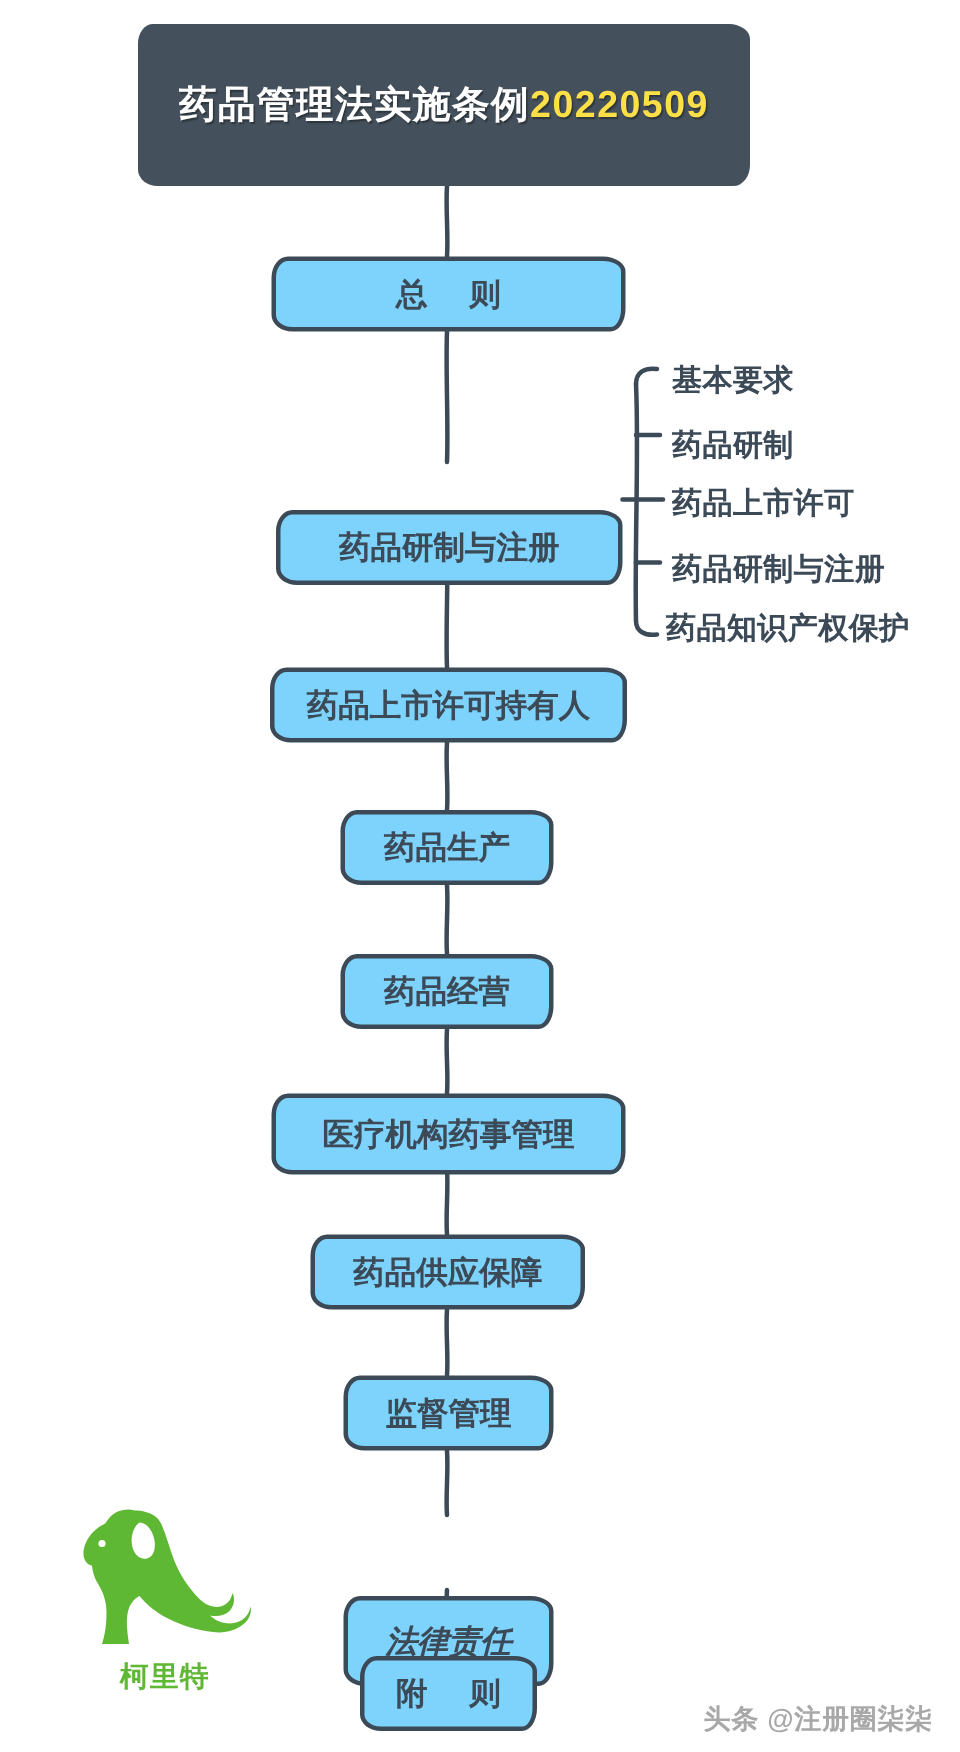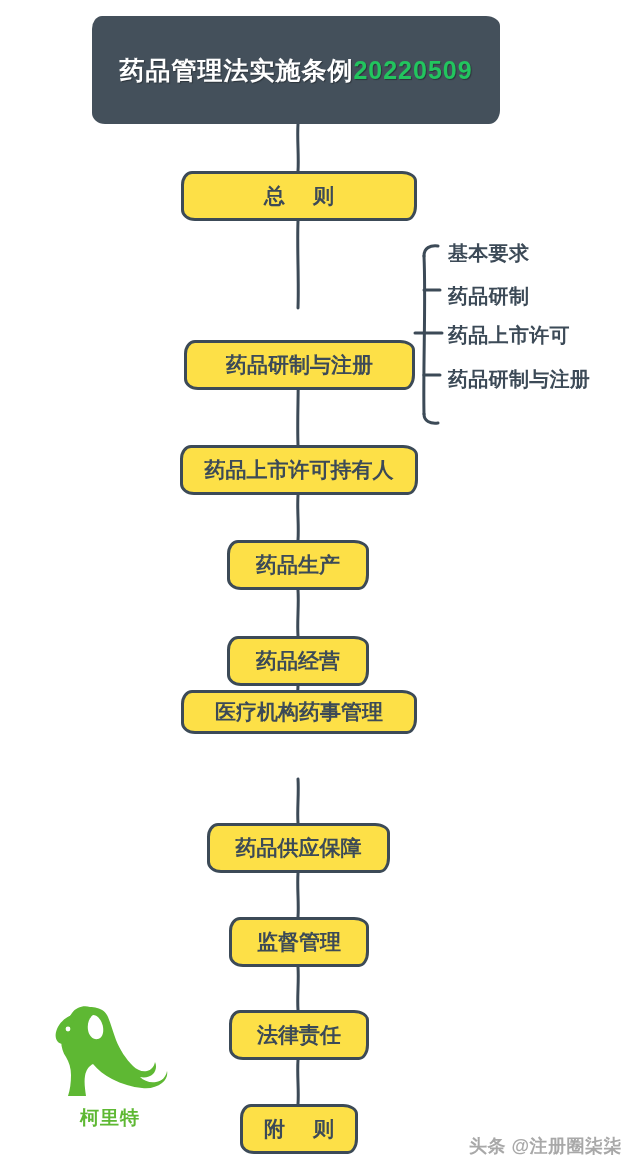--- a/index.html
+++ b/index.html
@@ -44,33 +44,33 @@
   }
   .title-line1 {
     color: #ffffff;
     font-size: 25px;
     font-weight: bold;
     letter-spacing: 1px;
     line-height: 32px;
     text-shadow: 1px 1px 1px rgba(0,0,0,0.35);
   }
   .title-line2 {
-    color: #22c55e;
+    color: #fde047;
     font-size: 25px;
     font-weight: bold;
     letter-spacing: 1px;
     line-height: 32px;
     text-shadow: 1px 1px 1px rgba(0,0,0,0.35);
   }
 
   
   .node {
     position: absolute;
     box-sizing: border-box;
-    background: #fde047;
+    background: #7dd3fc;
     border: 3px solid #3c4a57;
     display: flex;
     align-items: center;
     justify-content: center;
     color: #3c4a57;
     font-size: 21px;
     font-weight: bold;
     white-space: nowrap;
     
     border-radius: 11px 15px 10px 14px / 14px 10px 15px 11px;
@@ -165,34 +165,35 @@
   <div class="node wide-space" style="left:181px;top:171px;width:236px;height:50px;">总 则</div>
 
   <div class="node" style="left:184px;top:308px;width:231px;height:50px;margin-top:32px;">药品研制与注册</div>
 
   <div class="node" style="left:180px;top:445px;width:238px;height:50px;">药品上市许可持有人</div>
 
   <div class="node" style="left:227px;top:540px;width:142px;height:50px;">药品生产</div>
 
   <div class="node" style="left:227px;top:636px;width:142px;height:50px;">药品经营</div>
 
-  <div class="node" style="left:181px;top:690px;width:236px;height:44px;">医疗机构药事管理</div>
+  <div class="node" style="left:181px;top:729px;width:236px;height:54px;">医疗机构药事管理</div>
 
   <div class="node" style="left:207px;top:823px;width:183px;height:50px;">药品供应保障</div>
 
   <div class="node" style="left:229px;top:917px;width:140px;height:50px;">监督管理</div>
 
-  <div class="node" style="left:229px;top:1010px;width:140px;height:50px;">法律责任</div>
+  <div class="node" style="left:229px;top:1064px;width:140px;height:60px;font-style:italic;">法律责任</div>
 
   <div class="node wide-space" style="left:240px;top:1104px;width:118px;height:50px;">附 则</div>
 
   <div class="sub-label" style="left:448px;top:240px;">基本要求</div>
   <div class="sub-label" style="left:448px;top:283px;">药品研制</div>
   <div class="sub-label" style="left:448px;top:322px;">药品上市许可</div>
   <div class="sub-label" style="left:448px;top:366px;">药品研制与注册</div>
+  <div class="sub-label" style="left:444px;top:405px;">药品知识产权保护</div>
 
   <div class="logo">
     <svg width="128" height="110" viewBox="0 0 128 110" xmlns="http://www.w3.org/2000/svg">
       <path fill="#5eb833" d="
         M44,14
         C38,12 30,14 26,20
         C21,27 18,34 16,42
         C14,50 16,58 20,64
         C23,69 25,75 25,82
         C25,90 24,97 22,103

